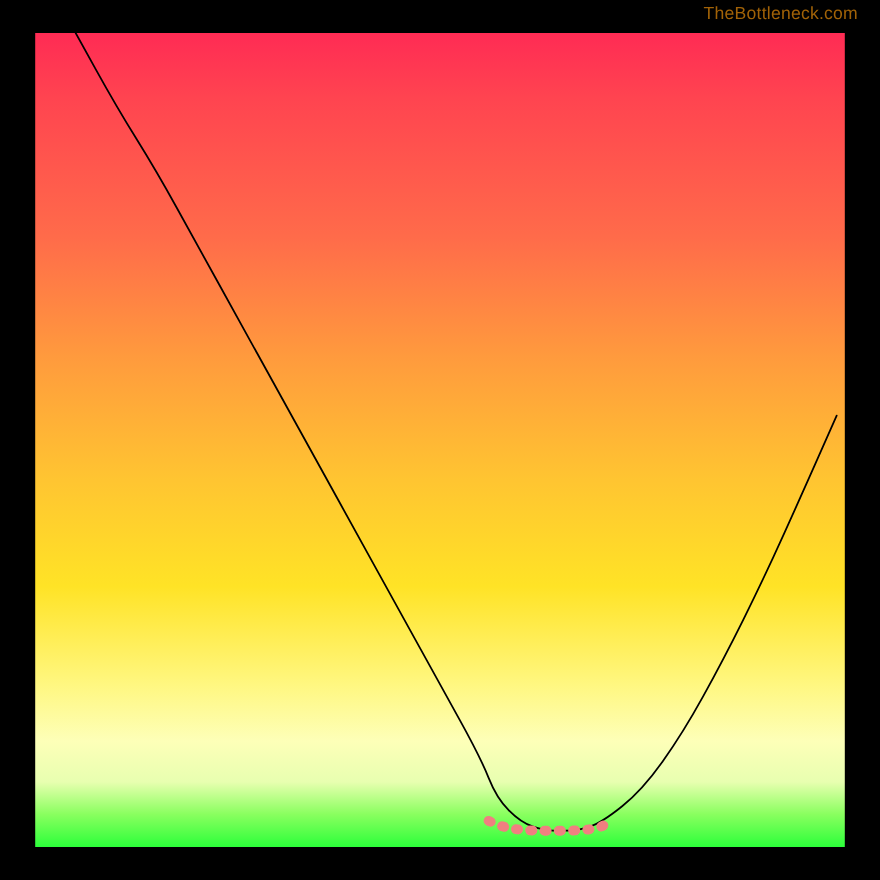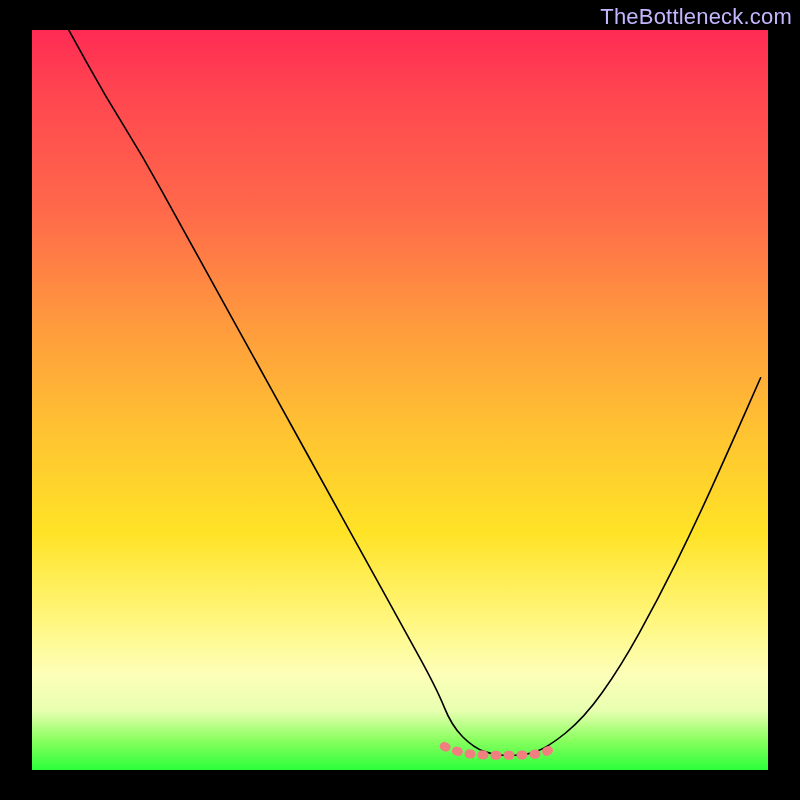--- a/index.html
+++ b/index.html
@@ -44,23 +44,23 @@
   svg.curves {
     position: absolute;
     left: 0;
     top: 0;
     width: 736px;
     height: 740px;
   }
   .watermark {
     position: absolute;
     top: 4px;
-    right: 8px;
-    color: #c4b5fd;
-    font-size: 22px;
+    right: 20px;
+    color: #a16207;
+    font-size: 16px;
     font-weight: 400;
     letter-spacing: 0.2px;
   }
 </style>
 </head>
 <body>
 
 <div class="watermark">TheBottleneck.com</div>
 
 <div class="frame">

